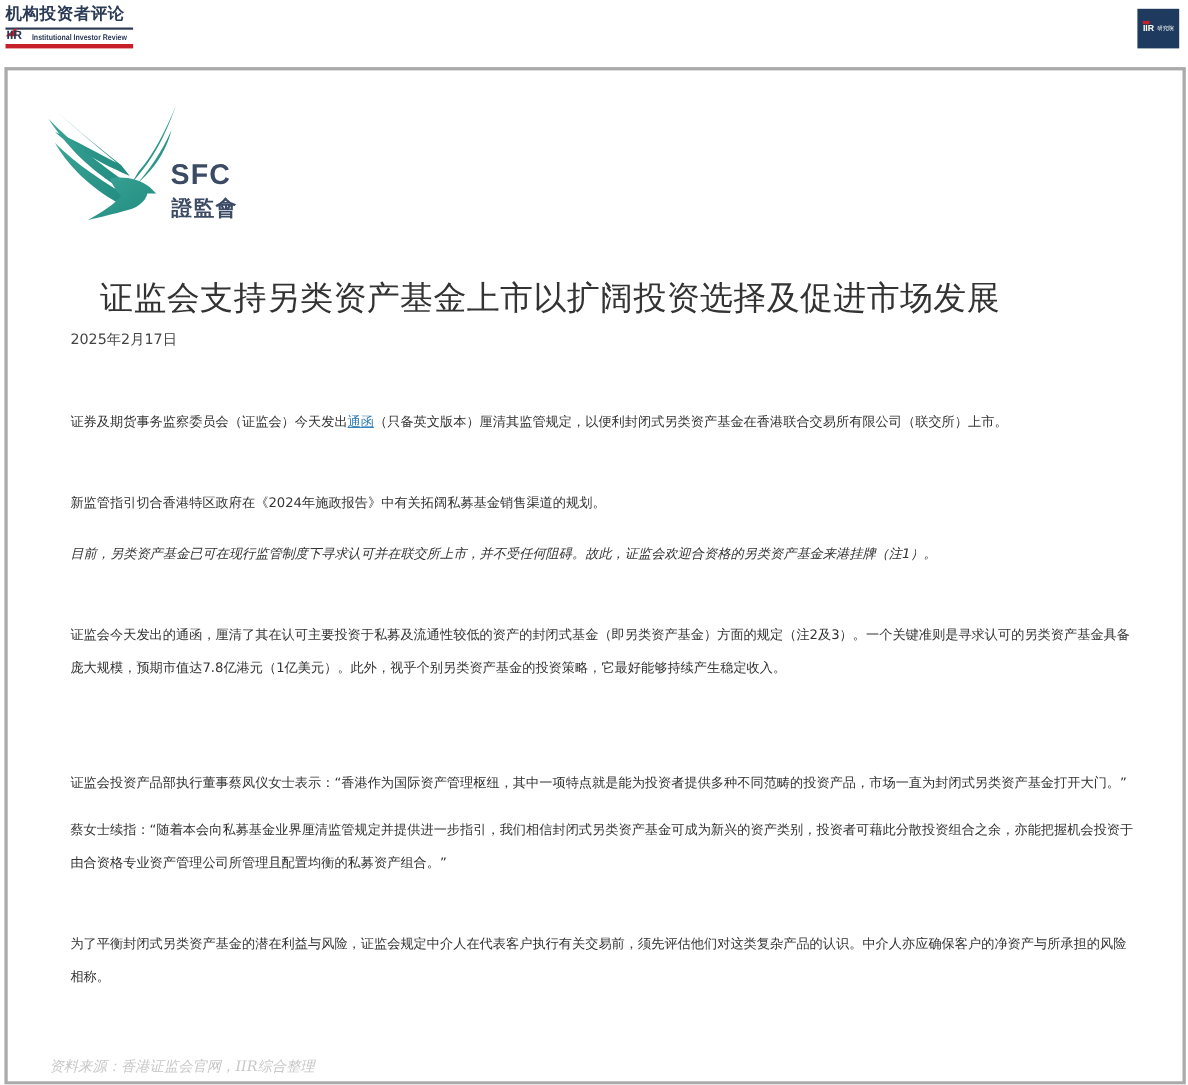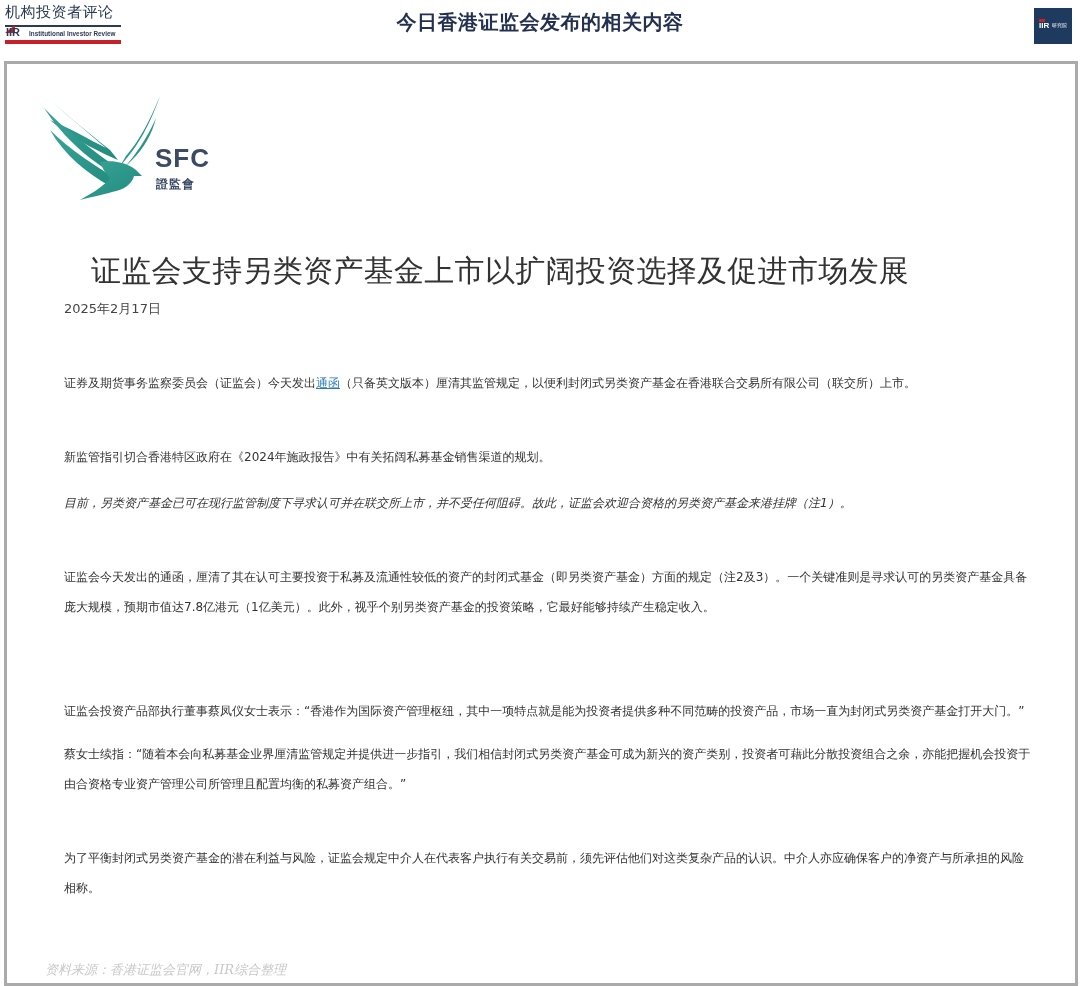--- a/index.html
+++ b/index.html
@@ -3,21 +3,21 @@
 <meta charset="utf-8">
 <style>
   html, body { margin:0; padding:0; background:#ffffff; }
   body { width:1080px; height:986px; position:relative; overflow:hidden;
          font-family:"DejaVu Sans","Liberation Sans",sans-serif; color:#333; }
 
   
   .header { position:absolute; left:0; top:0; width:1080px; height:50px; background:#fff; }
   .brand { position:absolute; left:3px; top:3px; width:118px; height:42px; }
   .brand-cn { position:absolute; left:2px; top:0px; font-family:"DejaVu Serif","Liberation Serif",serif;
-              font-weight:normal; font-size:15px; color:#2b3a55; letter-spacing:0.5px; white-space:nowrap; }
+              font-weight:bold; font-size:15px; color:#2b3a55; letter-spacing:0.5px; white-space:nowrap; }
   .brand-bar-blue { position:absolute; left:2px; top:22px; width:116px; height:2px; background:#2b3a55; }
   .brand-irr { position:absolute; left:3px; top:23px; font-family:"Liberation Sans",sans-serif;
                font-weight:bold; font-size:11px; color:#2b3a55; }
   .brand-flag { position:absolute; left:2px; top:22px; width:0; height:0;
                 border-left:10px solid transparent; border-bottom:8px solid #c8202a; }
   .brand-en { position:absolute; left:26px; top:26px; font-family:"Liberation Sans",sans-serif;
               font-weight:bold; font-size:7.5px; color:#2b3a55; white-space:nowrap; transform:scaleX(0.85); transform-origin:left; }
   .brand-bar-red { position:absolute; left:2px; top:37px; width:116px; height:4px; background:#c8202a; }
 
   .header-title { position:absolute; left:0; right:0; top:9px; text-align:center;
@@ -29,21 +29,21 @@
   .right-logo .rl-cn { position:absolute; left:18px; top:14px; font-size:5px; color:#fff; }
 
   
   .frame { position:absolute; left:4px; top:61px; width:1068px; height:919px;
            border:3px solid #aaaaaa; background:#fff; }
 
   
   .sfc-logo { position:absolute; left:40px; top:90px; width:200px; height:112px; }
   .sfc-text { position:absolute; left:155px; top:143px; font-family:"Liberation Sans",sans-serif;
               font-size:26px; font-weight:bold; color:#3c4b64; letter-spacing:1px; }
-  .sfc-cn { position:absolute; left:156px; top:176px; font-size:12px; font-weight:bold; color:#3c4b64; letter-spacing:1px; }
+  .sfc-cn { position:absolute; left:156px; top:176px; font-size:19px; font-weight:bold; color:#3c4b64; letter-spacing:1px; }
 
   .doc-title { position:absolute; left:64px; top:231px; font-size:30px; color:#333; font-weight:normal; letter-spacing:0.3px; white-space:nowrap;margin-left:27px; }
   .doc-date { position:absolute; left:64px; top:300px; font-size:13px; color:#444; }
 
   .para { position:absolute; left:64px; width:970px; font-size:12px; line-height:30px; color:#333; margin:0; }
   .para a { color:#2a7ab5; text-decoration:underline; }
   .p1 { top:368px; }
   .p2 { top:442px; }
   .p3 { top:488px;font-style:italic; }
   .p4 { top:562px; }
@@ -59,21 +59,20 @@
 
 <div class="header">
   <div class="brand">
     <div class="brand-cn">机构投资者评论</div>
     <div class="brand-bar-blue"></div>
     <div class="brand-flag"></div>
     <div class="brand-irr">IIR</div>
     <div class="brand-en">Institutional Investor Review</div>
     <div class="brand-bar-red"></div>
   </div>
-  <div class="header-title">今日香港证监会发布的相关内容</div>
   <div class="right-logo">
     <div class="rl-flag"></div>
     <div class="rl-irr">IIR</div>
     <div class="rl-cn">研究院</div>
   </div>
 </div>
 
 <div class="frame"></div>
 
 <div class="sfc-logo">

